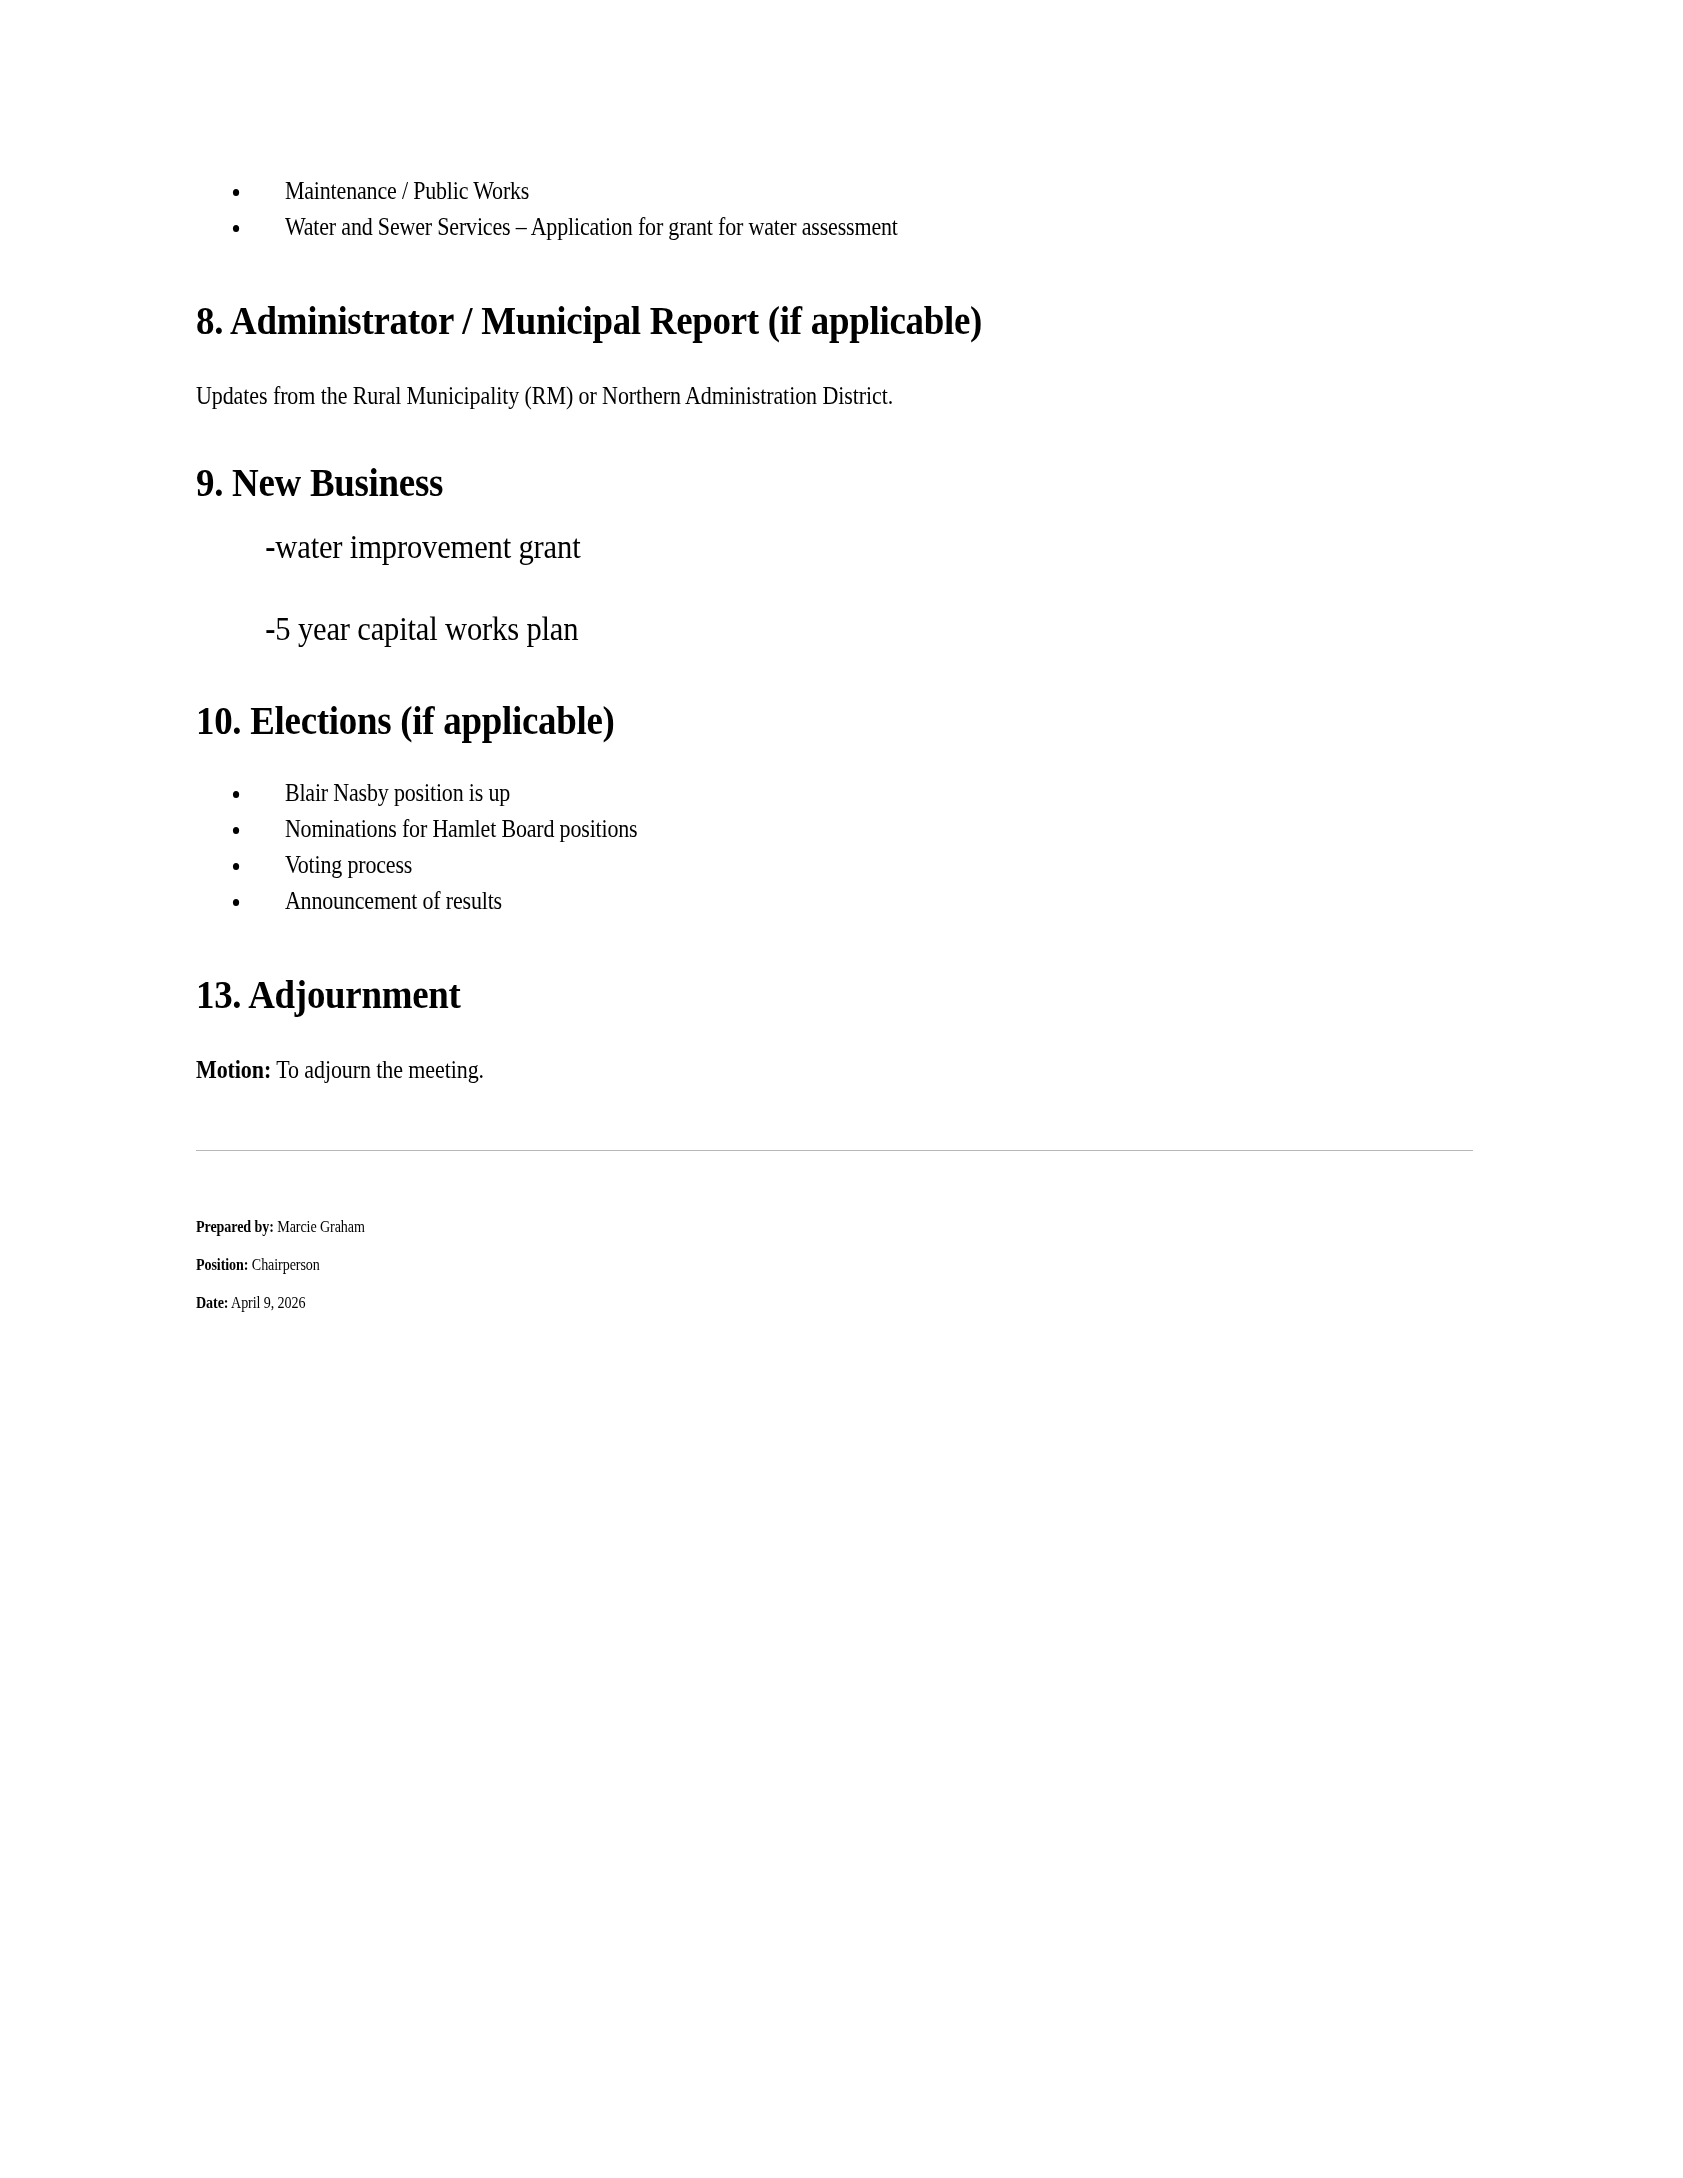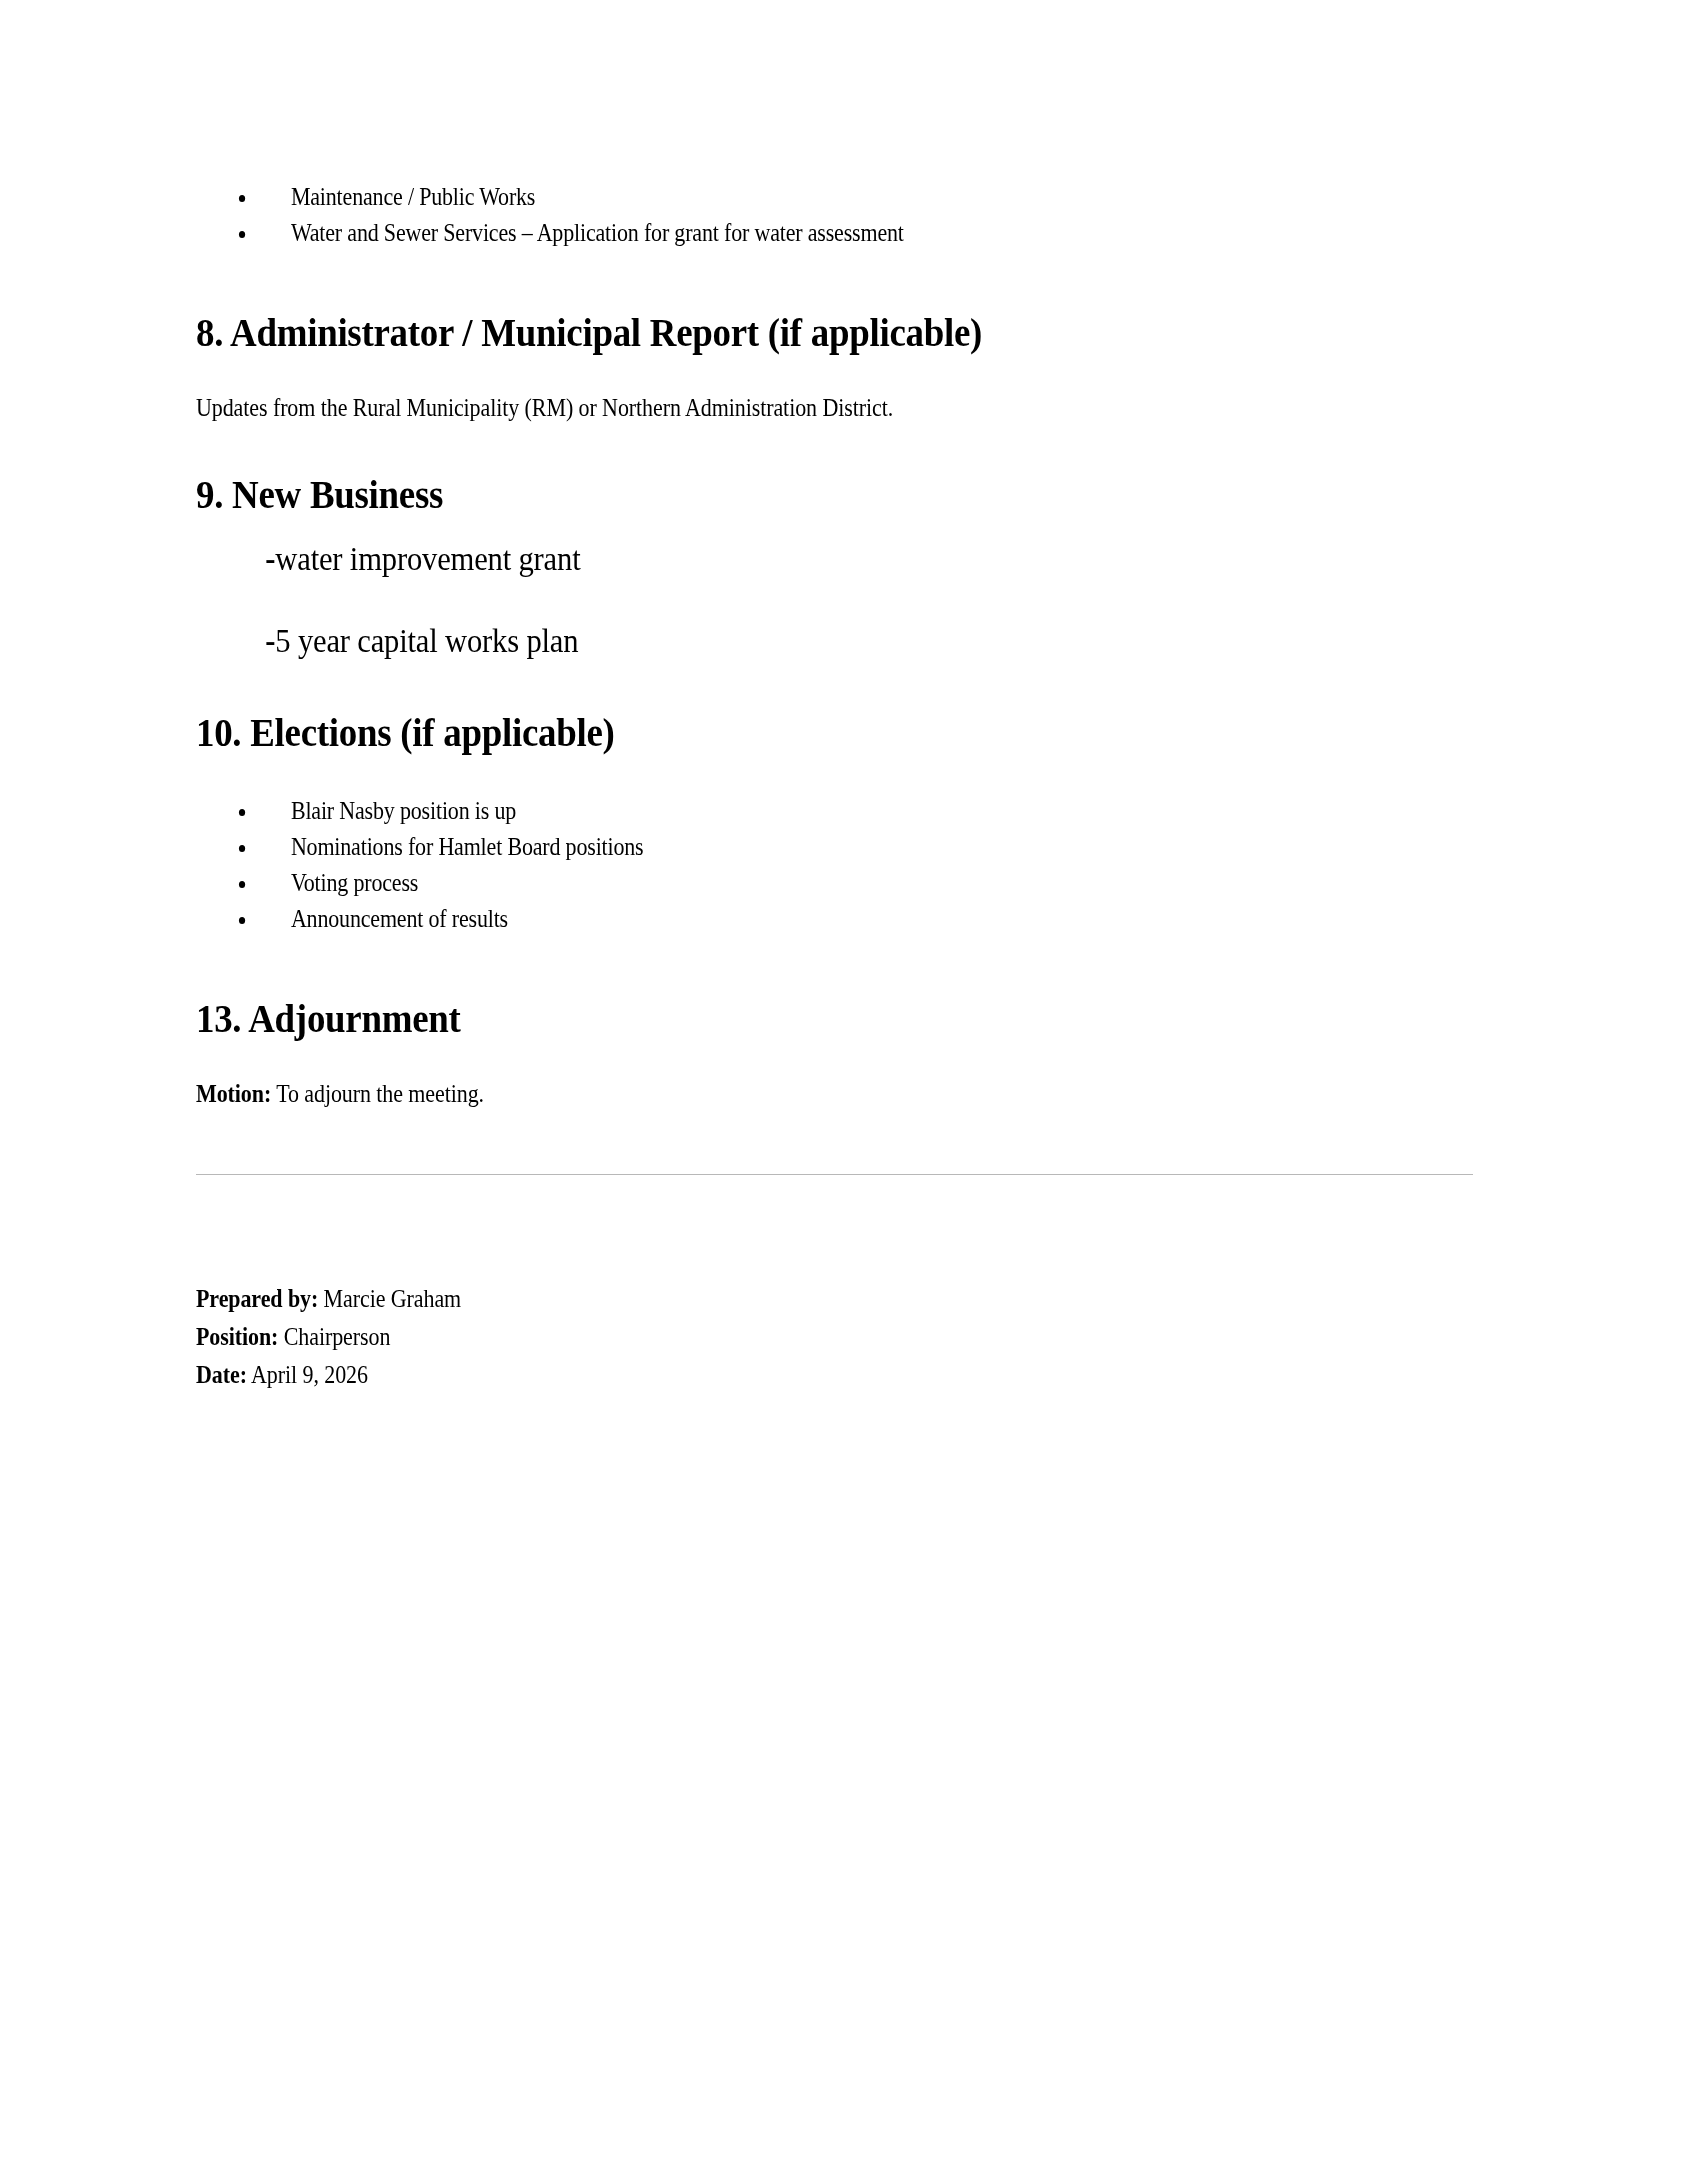--- a/index.html
+++ b/index.html
@@ -29,21 +29,21 @@
 
   
   .doc {
     transform-origin: left top;
     font-family: "Liberation Serif", "DejaVu Serif", serif;
   }
 
   
   ul.bullets {
     list-style: none;
-    margin: 6px;
+    margin: 0;
     padding: 0;
   }
   ul.bullets li {
     position: relative;
     font-size: 25px;
     line-height: 36px;
     padding-left: 101px;
     letter-spacing: -0.2px;
     transform: scaleX(0.88);
     transform-origin: left center;
@@ -112,23 +112,22 @@
   .divider {
     height: 0;
     border: none;
     border-top: 1.5px solid #b8b8b8;
     margin: 0;
     width: 1277px;
   }
 
   
   .footer-block {
-    font-size: 25px;
+    font-size: 16px;
     line-height: 38px;
-    margin-top: 48px;
   }
   .footer-line {
     letter-spacing: -0.1px;
     transform: scaleX(0.88);
     transform-origin: left center;
     white-space: nowrap;
   }
   .footer-line b { font-weight: bold; }
 </style>
 </head>

